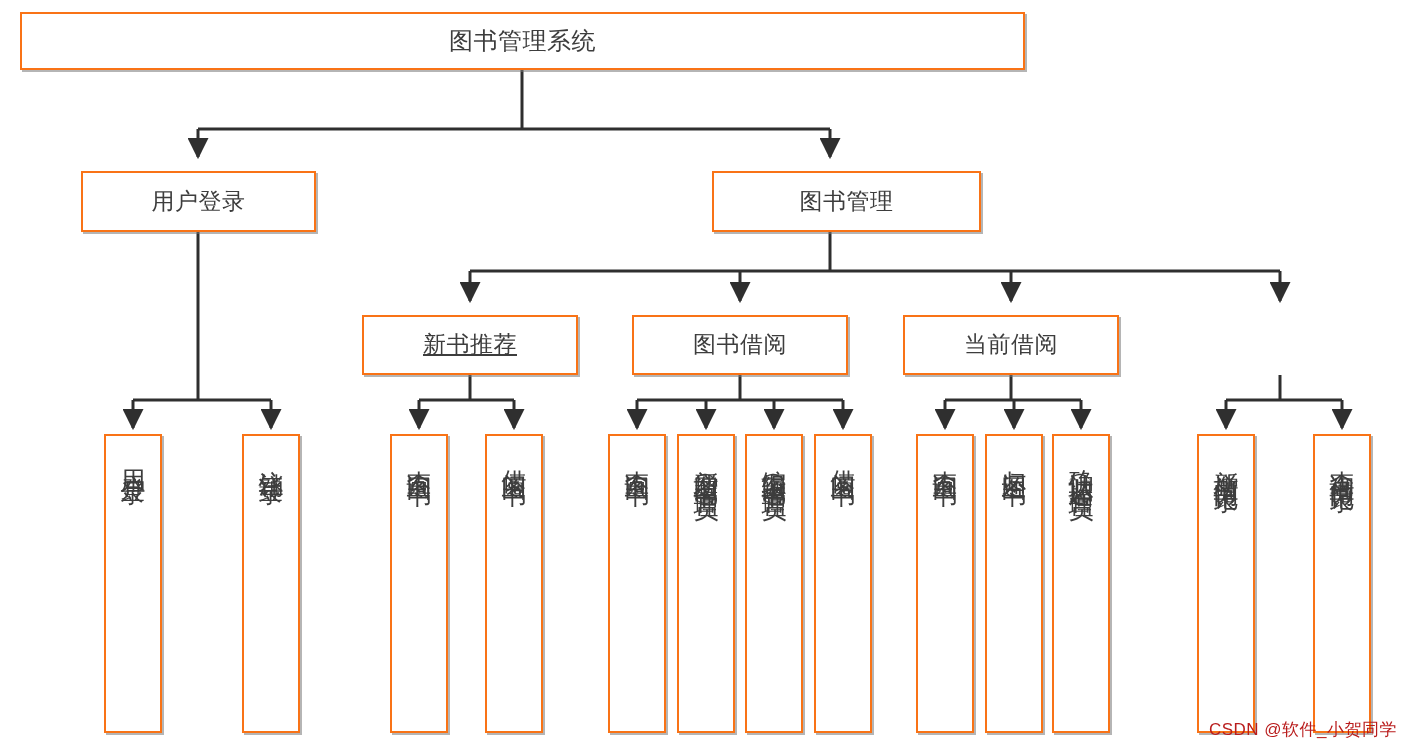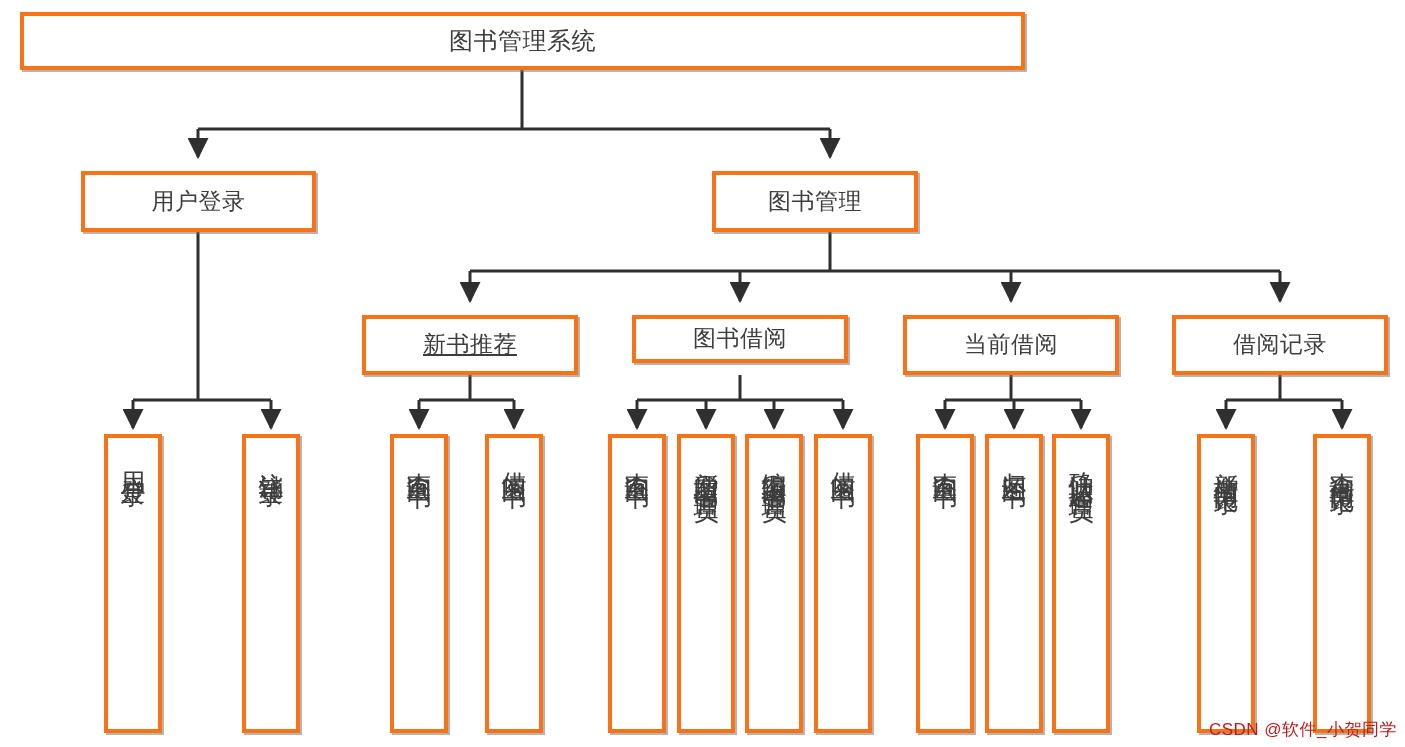--- a/index.html
+++ b/index.html
@@ -22,21 +22,21 @@
     left: 0;
     top: 0;
     width: 1405px;
     height: 747px;
     pointer-events: none;
   }
   .node {
     position: absolute;
     box-sizing: border-box;
     background: #ffffff;
-    border: 4px solid #f97316;
+    border: 2px solid #f97316;
     box-shadow: 2px 2px 0 0 rgba(120,120,120,0.55);
     display: flex;
     align-items: center;
     justify-content: center;
     color: #3d3d3d;
   }
   .node .label {
     text-align: center;
     line-height: 1.12;
     color: #3d3d3d;
@@ -126,35 +126,32 @@
     </g>
   </svg>
 
   <div class="node horiz root" style="left:20px; top:12px; width:1005px; height:58px;">
     <span class="label">图书管理系统</span>
   </div>
 
   <div class="node horiz" style="left:81px; top:171px; width:235px; height:61px;">
     <span class="label">用户登录</span>
   </div>
-  <div class="node horiz" style="left:712px; top:171px; width:206px; height:61px;">
+  <div class="node horiz" style="left:712px; top:171px; width:269px; height:61px;">
     <span class="label">图书管理</span>
   </div>
 
   <div class="node horiz" style="left:362px; top:315px; width:216px; height:60px;text-decoration:underline;">
     <span class="label">新书推荐</span>
   </div>
-  <div class="node horiz" style="left:632px; top:315px; width:216px; height:48px;">
+  <div class="node horiz" style="left:632px; top:315px; width:216px; height:60px;">
     <span class="label">图书借阅</span>
   </div>
   <div class="node horiz" style="left:903px; top:315px; width:216px; height:60px;">
     <span class="label">当前借阅</span>
-  </div>
-  <div class="node horiz" style="left:1172px; top:315px; width:216px; height:60px;">
-    <span class="label">借阅记录</span>
   </div>
 
   <div class="node vert" style="left:104px; top:434px; width:58px; height:299px;">
     <span class="label">用户登录</span>
   </div>
   <div class="node vert" style="left:242px; top:434px; width:58px; height:299px;">
     <span class="label">注销登录</span>
   </div>
 
   <div class="node vert" style="left:390px; top:434px; width:58px; height:299px;">

